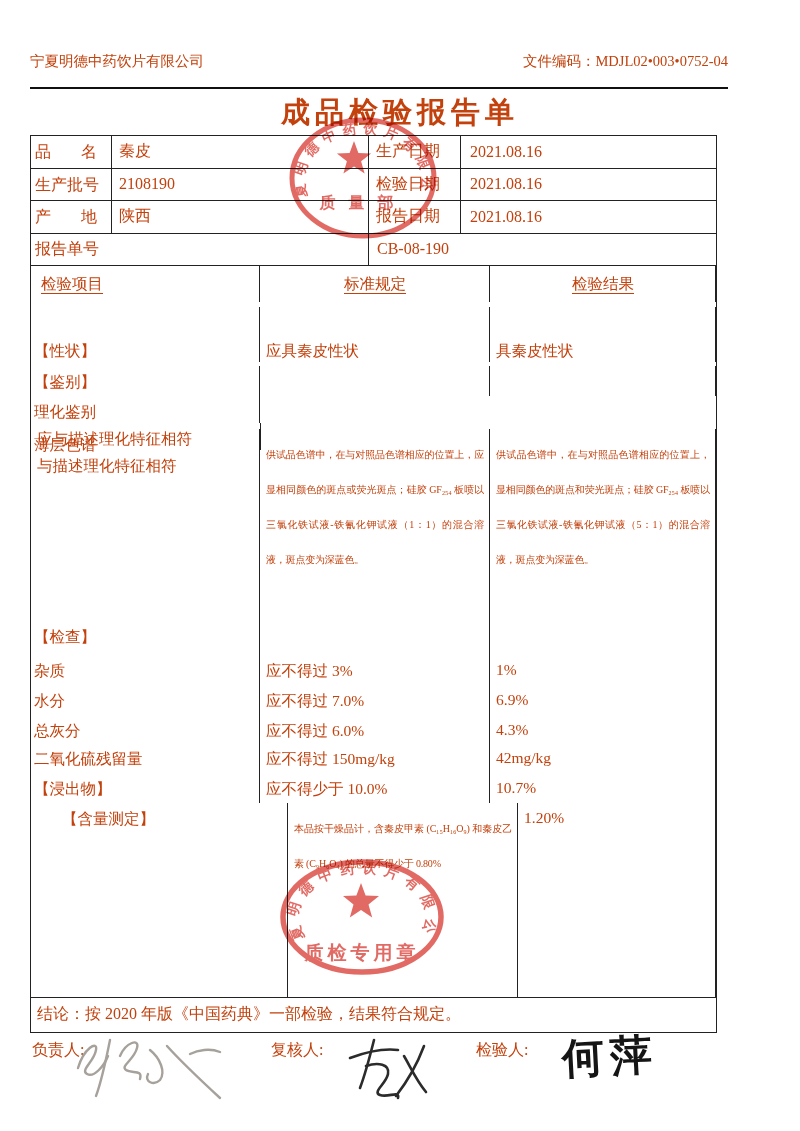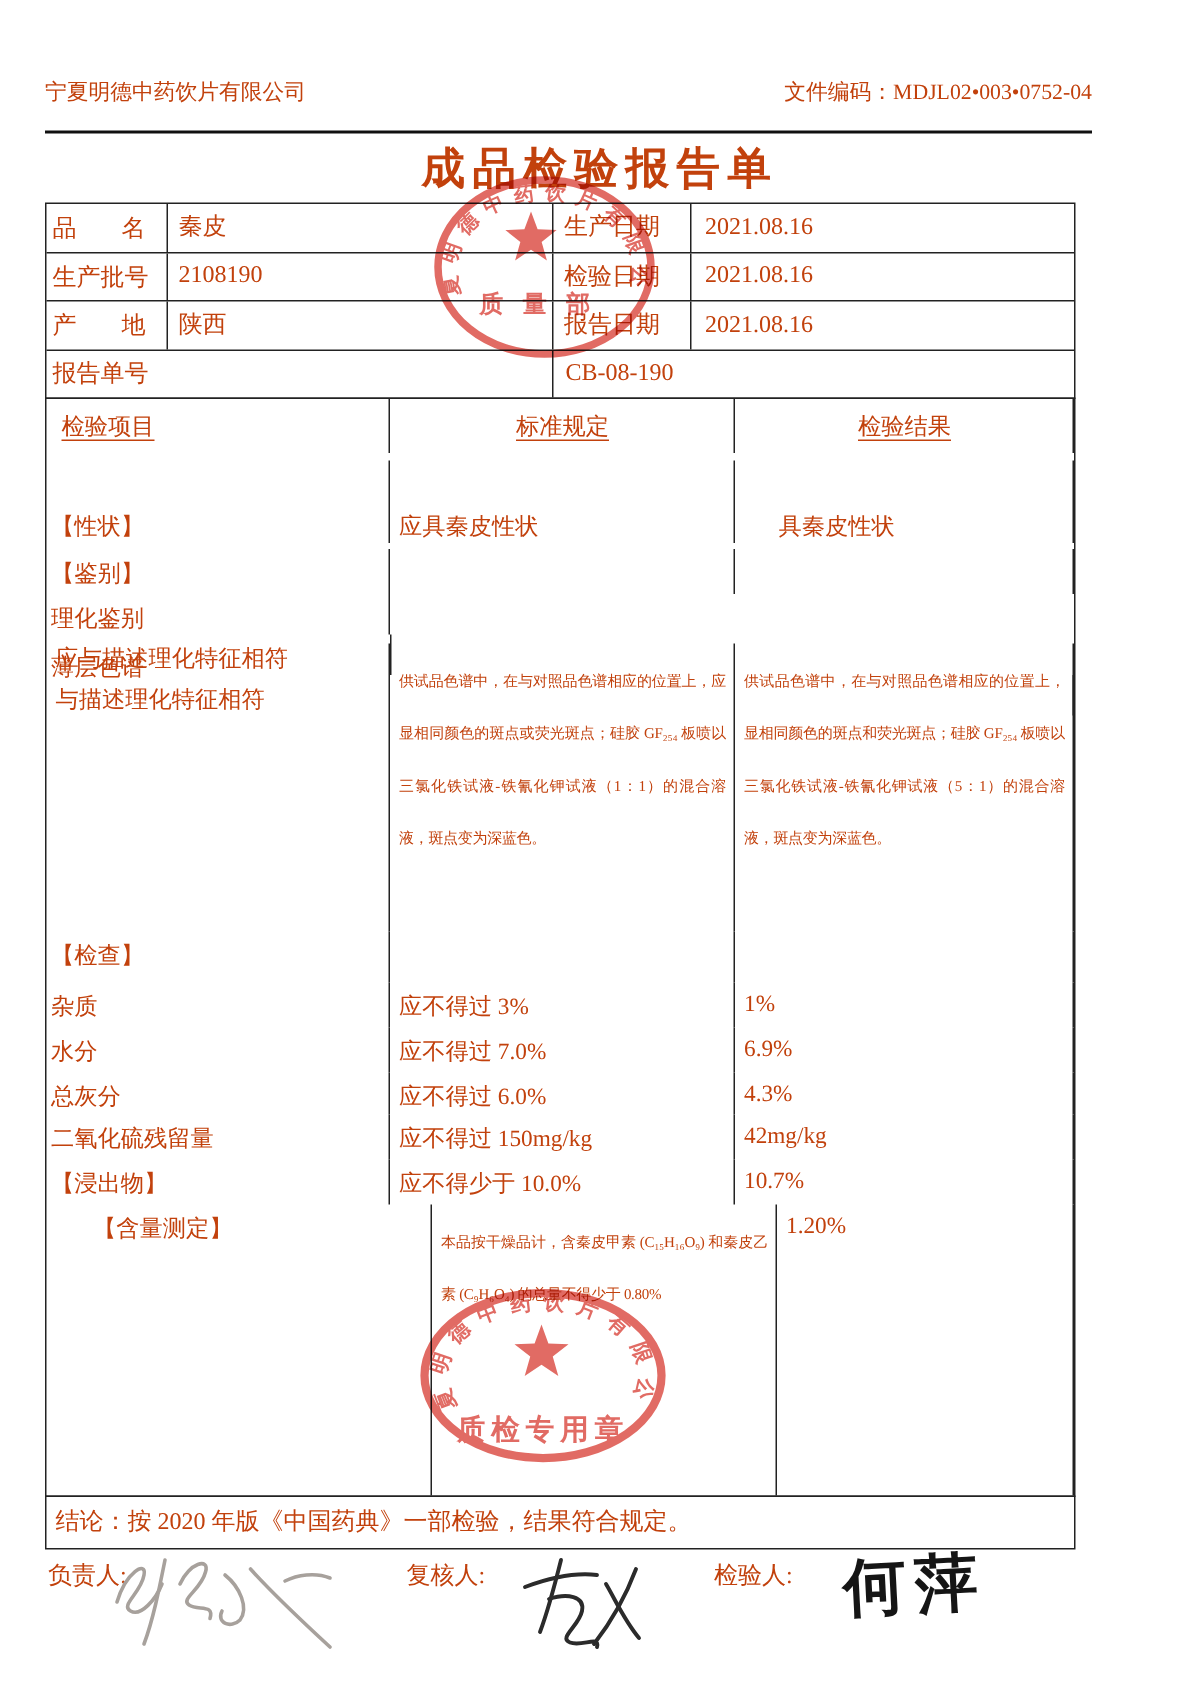--- a/index.html
+++ b/index.html
@@ -93,21 +93,21 @@
   <div class="main-table">
     <div class="m-row m-head" style="height:36px;">
       <div class="m-cell item"><span>检验项目</span></div>
       <div class="m-cell standard"><span>标准规定</span></div>
       <div class="m-cell result"><span>检验结果</span></div>
     </div>
     <div id="main-rows" style="display:flex;flex-direction:column;flex:1;">
         <div class="m-row" style="height: 64px; align-items: center;">
           <div class="m-cell item" style="padding-top: 34px;">【性状】</div>
           <div class="m-cell standard" style="padding-top: 34px;">应具秦皮性状</div>
-          <div class="m-cell result" style="padding-top: 34px; margin-left: 23px;">具秦皮性状</div>
+          <div class="m-cell result" style="padding-top: 34px;">具秦皮性状</div>
         </div>
         <div class="m-row" style="height: 30px;">
           <div class="m-cell item">【鉴别】</div>
           <div class="m-cell standard"></div>
           <div class="m-cell result"></div>
         </div>
         <div class="m-row" style="height: 33px; flex-direction: column;">
           <div class="m-cell item">理化鉴别</div>
           <div class="m-cell standard">应与描述理化特征相符</div>
           <div class="m-cell result">与描述理化特征相符</div>

